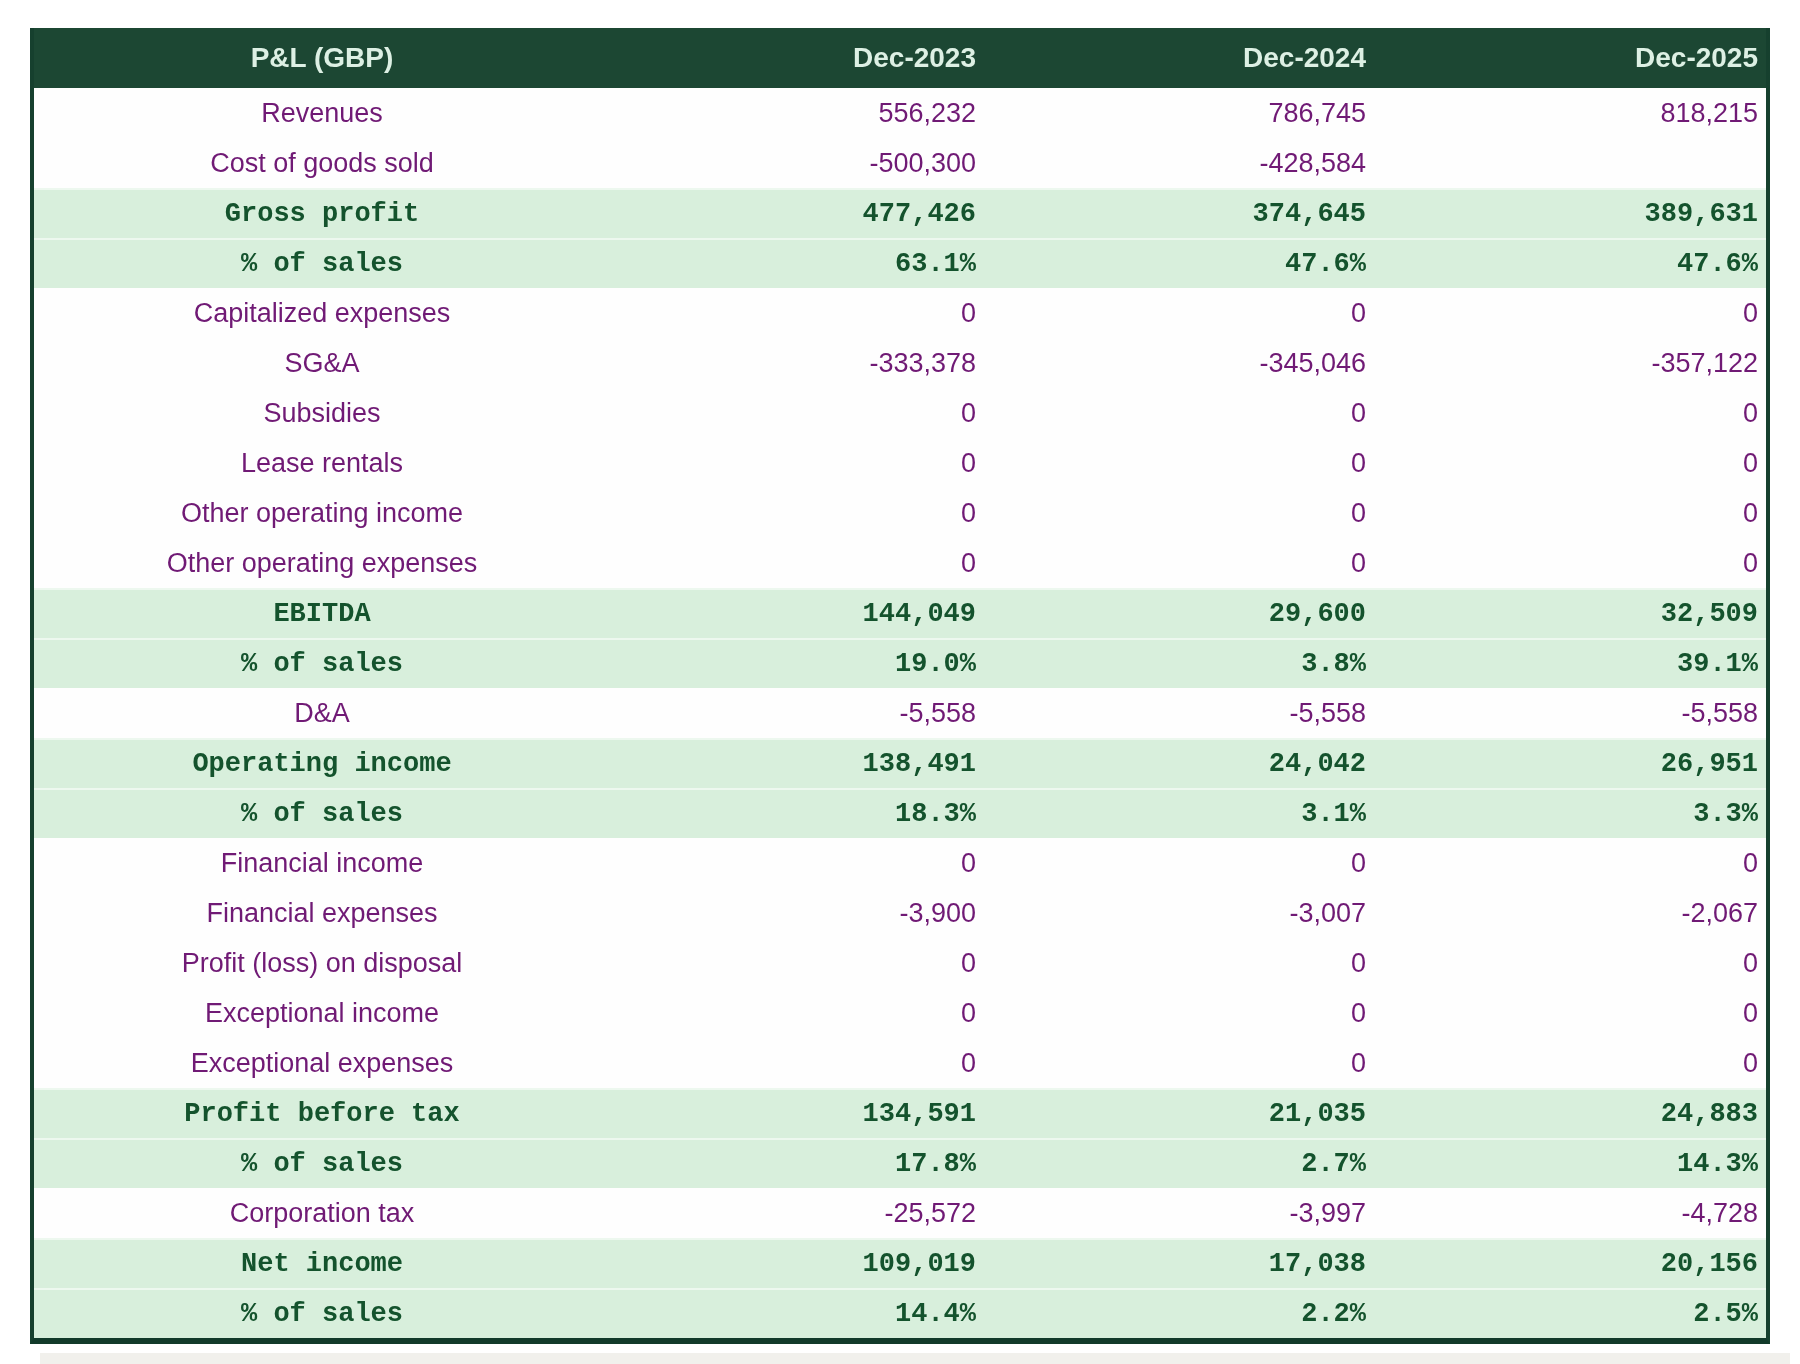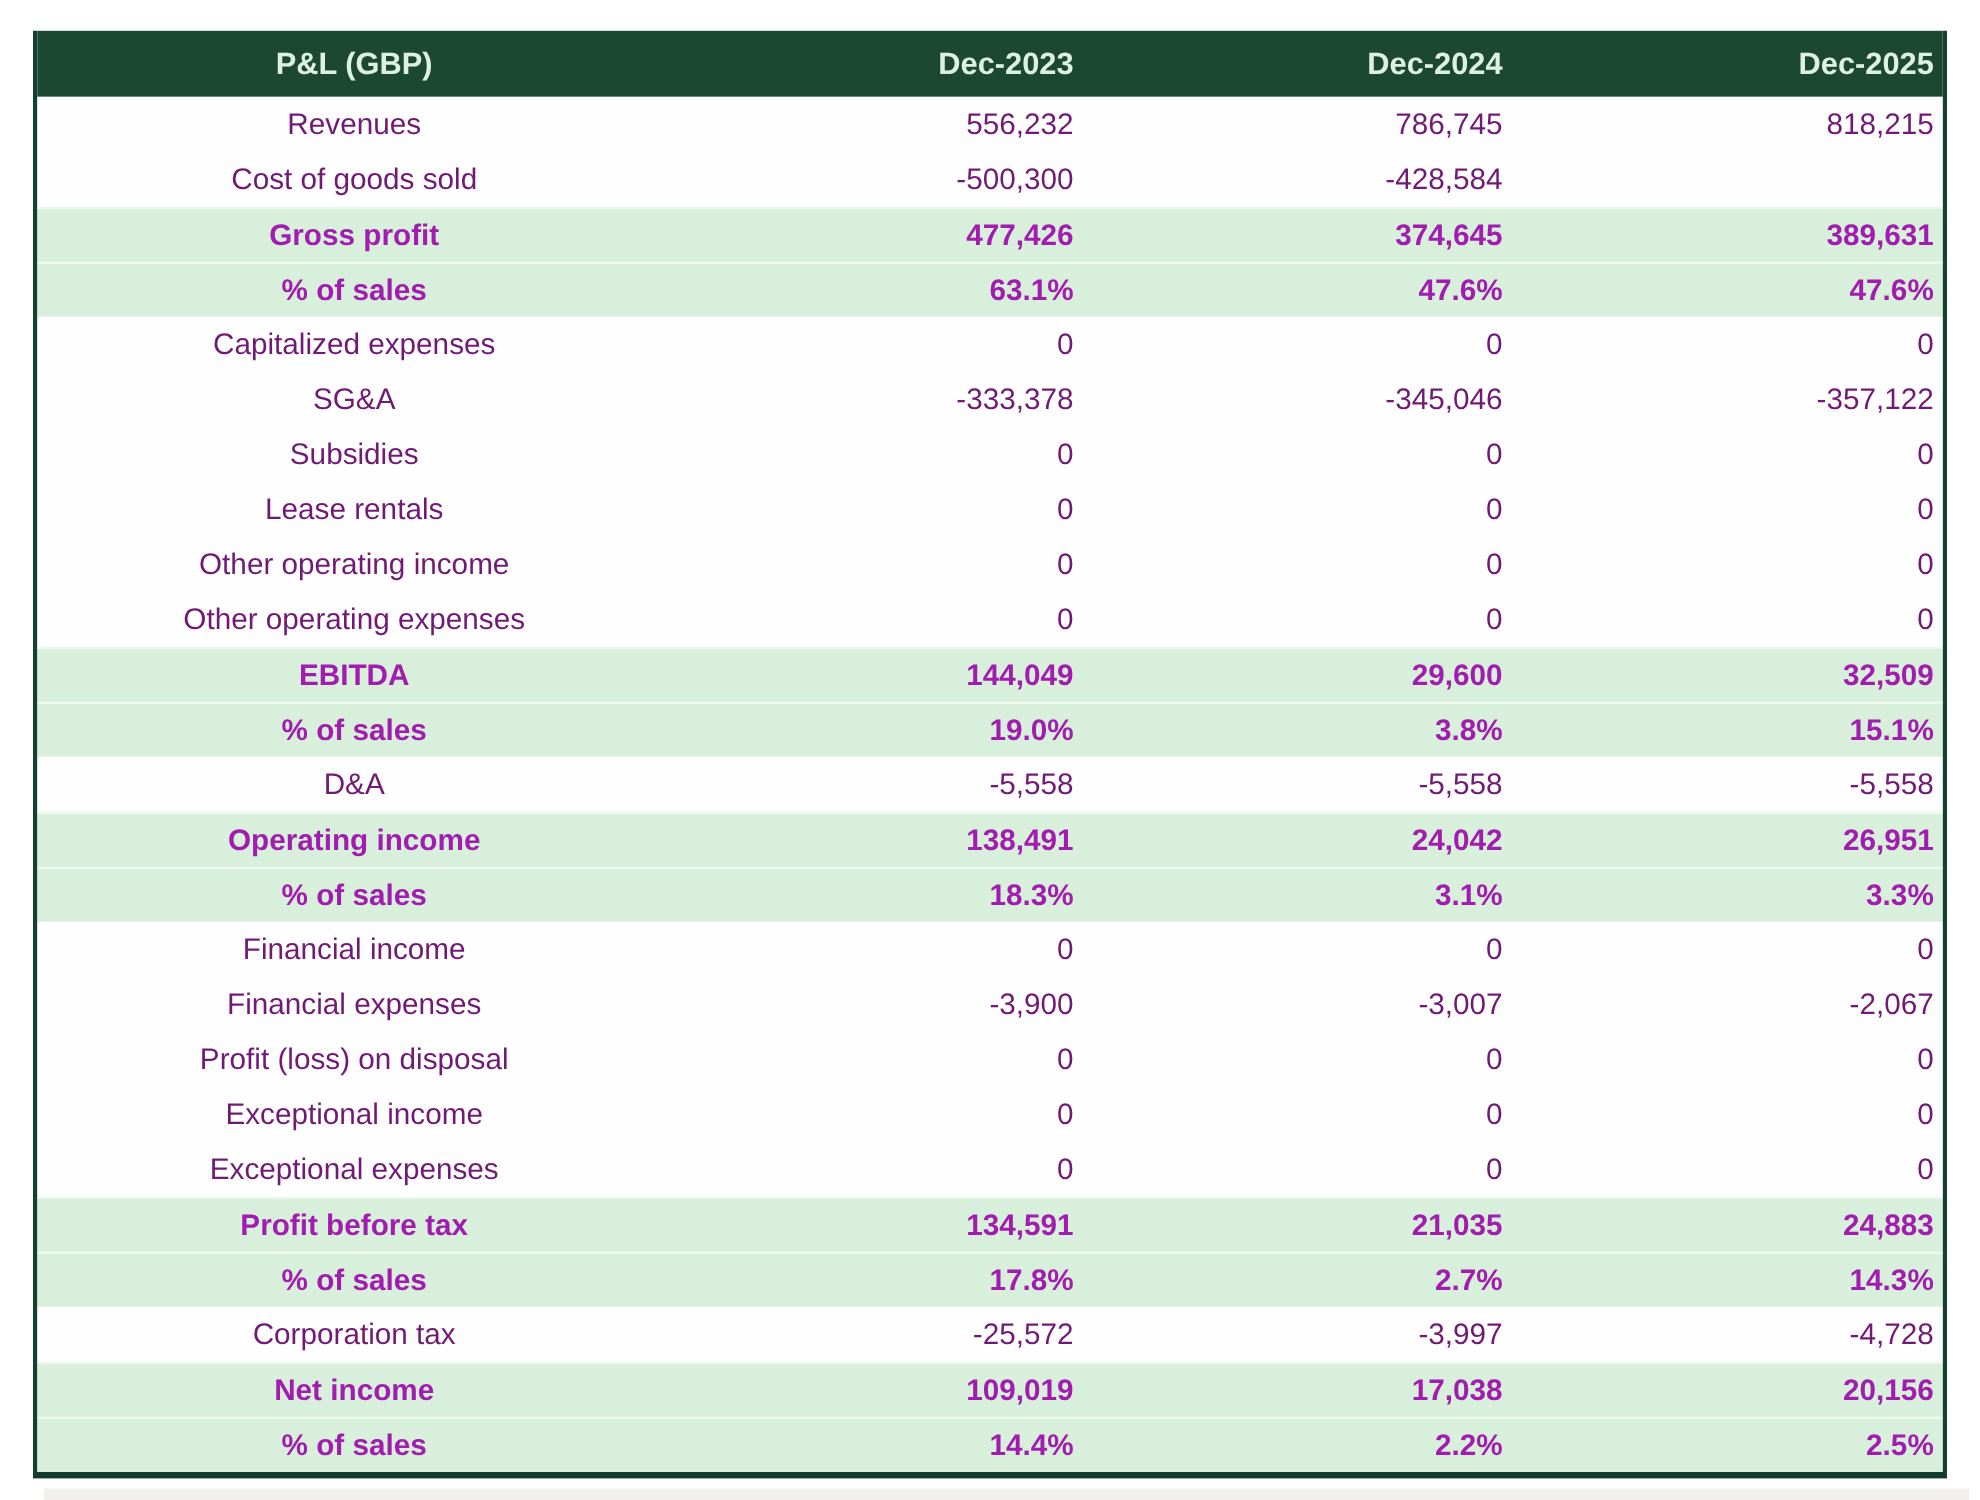--- a/index.html
+++ b/index.html
@@ -47,24 +47,25 @@
     padding-right: 8px;
     text-align: right;
   }
   .row.plain {
     background: #fefefe;
     color: #701a75;
     font-size: 27px;
   }
   .row.hl {
     background: #d8efdc;
-    color: #a21caf;
+    color: #14532d;
     font-weight: 700;
     font-size: 27px;
     border-top: 2px solid rgba(255,255,255,0.55);
+    font-family: Liberation Mono, monospace;
   }
   .bottom-strip {
     position: absolute;
     left: 40px;
     width: 1750px;
     bottom: 0;
     height: 11px;
     background: #f1f0ec;
   }
 </style>
@@ -143,21 +144,21 @@
       <div class="row hl">
     <span class="cell label">EBITDA</span>
     <span class="cell num">144,049</span>
     <span class="cell num">29,600</span>
     <span class="cell num">32,509</span>
   </div>
       <div class="row hl">
     <span class="cell label">% of sales</span>
     <span class="cell num">19.0%</span>
     <span class="cell num">3.8%</span>
-    <span class="cell num">15.1%</span>
+    <span class="cell num">39.1%</span>
   </div>
       <div class="row plain">
     <span class="cell label">D&amp;A</span>
     <span class="cell num">-5,558</span>
     <span class="cell num">-5,558</span>
     <span class="cell num">-5,558</span>
   </div>
       <div class="row hl">
     <span class="cell label">Operating income</span>
     <span class="cell num">138,491</span>

